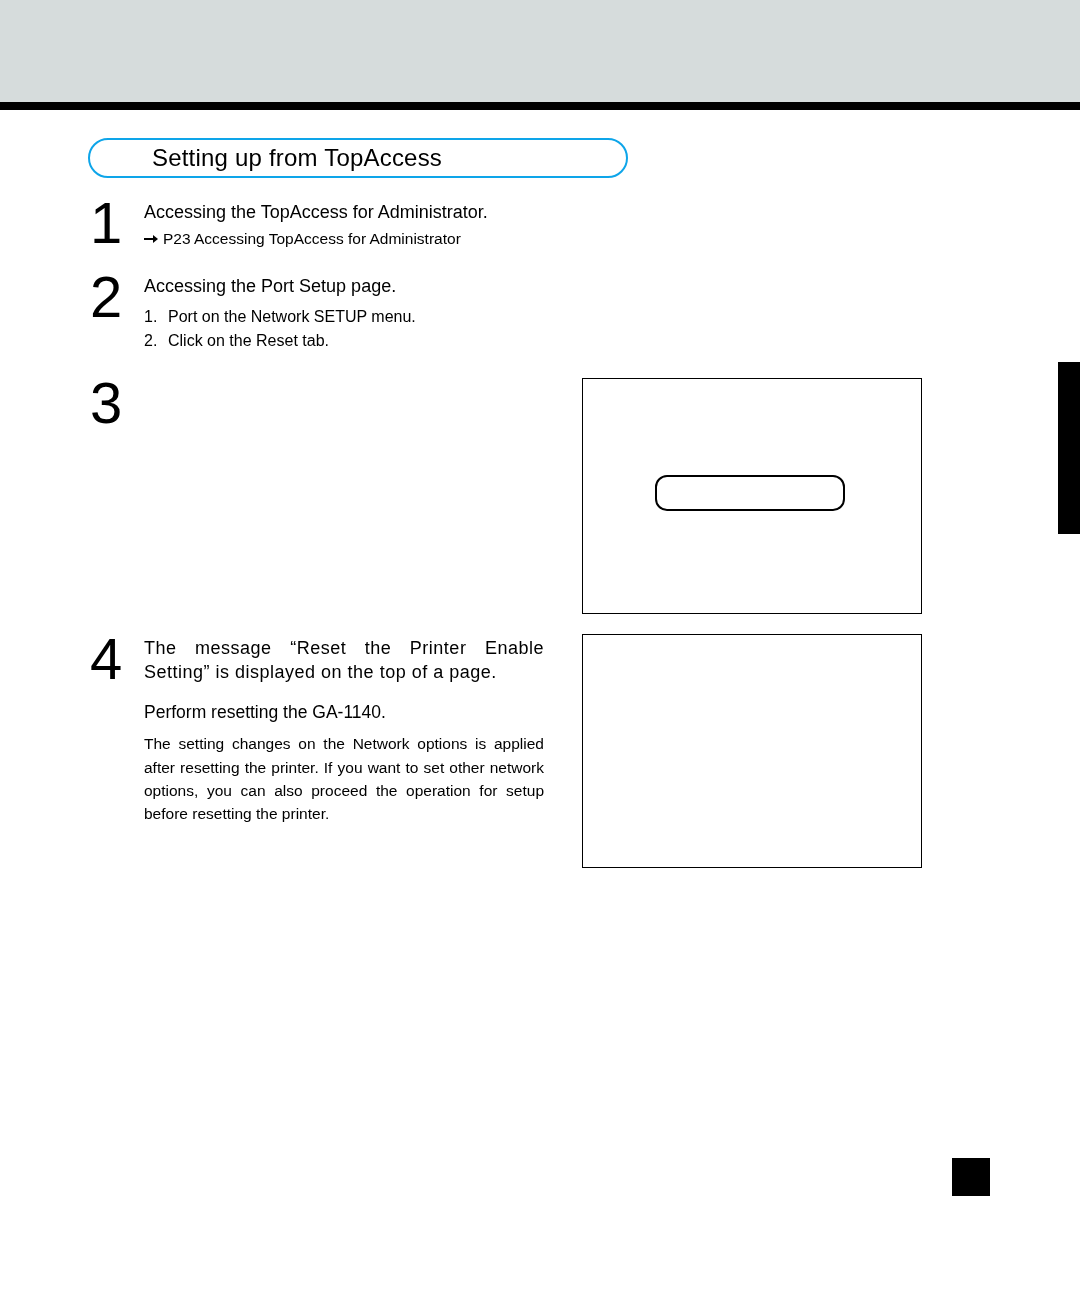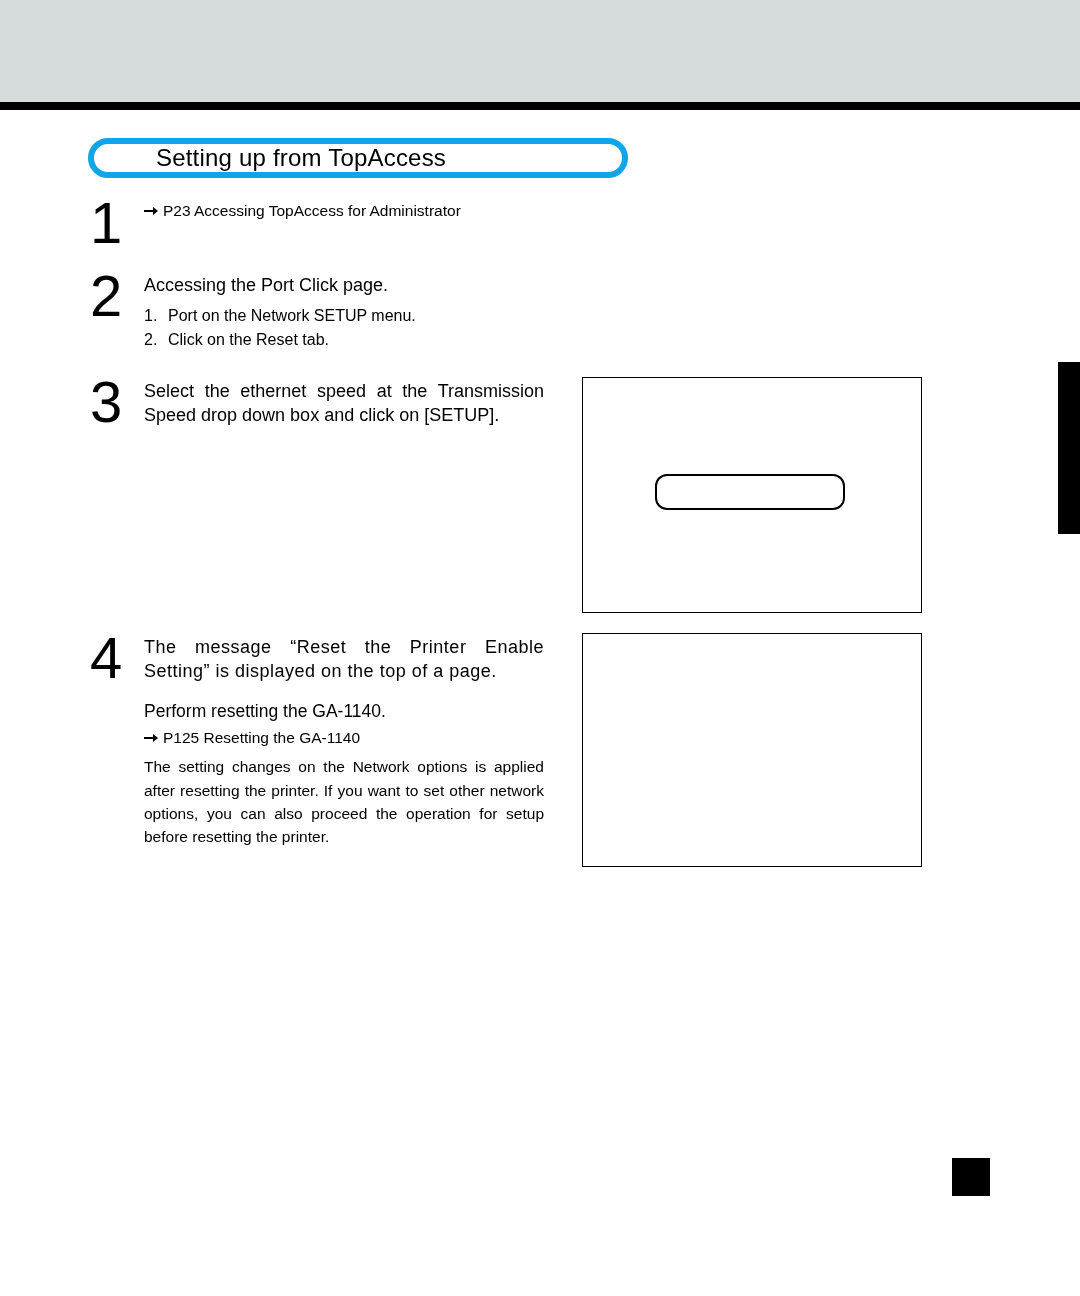--- a/index.html
+++ b/index.html
@@ -20,21 +20,21 @@
       background: #000;
       width: 100%;
     }
     .content {
       padding-top: 28px;
       padding-left: 88px;
       padding-right: 90px;
       position: relative;
     }
     .section-pill {
-      border: 6px solid #0ea5e9;
+      border: 2px solid #0ea5e9;
       border-radius: 24px;
       height: 40px;
       width: 540px;
       display: flex;
       align-items: center;
       padding-left: 62px;
       font-size: 24px;
       letter-spacing: 0.2px;
       margin-bottom: 20px;
     }
@@ -159,77 +159,67 @@
 
 <div class="content">
 
   <div class="section-pill">
     <span>Setting up from TopAccess</span>
   </div>
 
   <div class="step">
     <div class="step-num">1</div>
     <div class="step-body">
+      <div class="step-title">Accessing the TopAccess for Administrator.</div>
       <div class="ref-line">
         <span class="ref-arrow">
           <svg width="14" height="10" viewBox="0 0 14 10">
               <polygon points="0,4 9,4 9,1 14,5 9,9 9,6 0,6" fill="#000"></polygon>
             </svg>
         </span>
         <span>P23  Accessing TopAccess for Administrator</span>
       </div>
     </div>
   </div>
 
   <div class="step">
     <div class="step-num">2</div>
     <div class="step-body">
-      <div class="step-title">Accessing the Port Click page.</div>
+      <div class="step-title">Accessing the Port Setup page.</div>
       <ul class="sub-list">
         <li>
           <span class="li-num">1.</span>
           <span>Port on the Network SETUP menu.</span>
         </li>
         <li>
           <span class="li-num">2.</span>
           <span>Click on the Reset tab.</span>
         </li>
       </ul>
     </div>
   </div>
 
   <div class="step3-wrap">
     <div class="step step3-left" style="margin-bottom:0;">
       <div class="step-num">3</div>
-      <div class="step-body">
-        <div class="step-title" style="text-align:justify;">Select the ethernet speed at the Transmission Speed drop down box and click on [SETUP].</div>
-      </div>
     </div>
     <div class="figure-box figure1">
       <div class="inner-pill"></div>
     </div>
   </div>
 
   <div style="height:20px;"></div>
 
   <div class="step4-wrap">
     <div class="step step4-left" style="margin-bottom:0;">
       <div class="step-num">4</div>
       <div class="step-body">
         <div class="step-title justify">The message “Reset the Printer Enable Setting” is displayed on the top of a page.</div>
         <div class="extra-body">
           <div class="step-title" style="font-size:17.5px;">Perform resetting the GA-1140.</div>
-          <div class="ref-line">
-            <span class="ref-arrow">
-              <svg width="14" height="10" viewBox="0 0 14 10">
-                  <polygon points="0,4 9,4 9,1 14,5 9,9 9,6 0,6" fill="#000"></polygon>
-                </svg>
-            </span>
-            <span>P125  Resetting the GA-1140</span>
-          </div>
           <div class="note-text">The setting changes on the Network options is applied after resetting the printer. If you want to set other network options, you can also proceed the operation for setup before resetting the printer.</div>
         </div>
       </div>
     </div>
     <div class="figure-box figure2"></div>
   </div>
 
 </div>
 
 <div class="page-num-box"></div>

